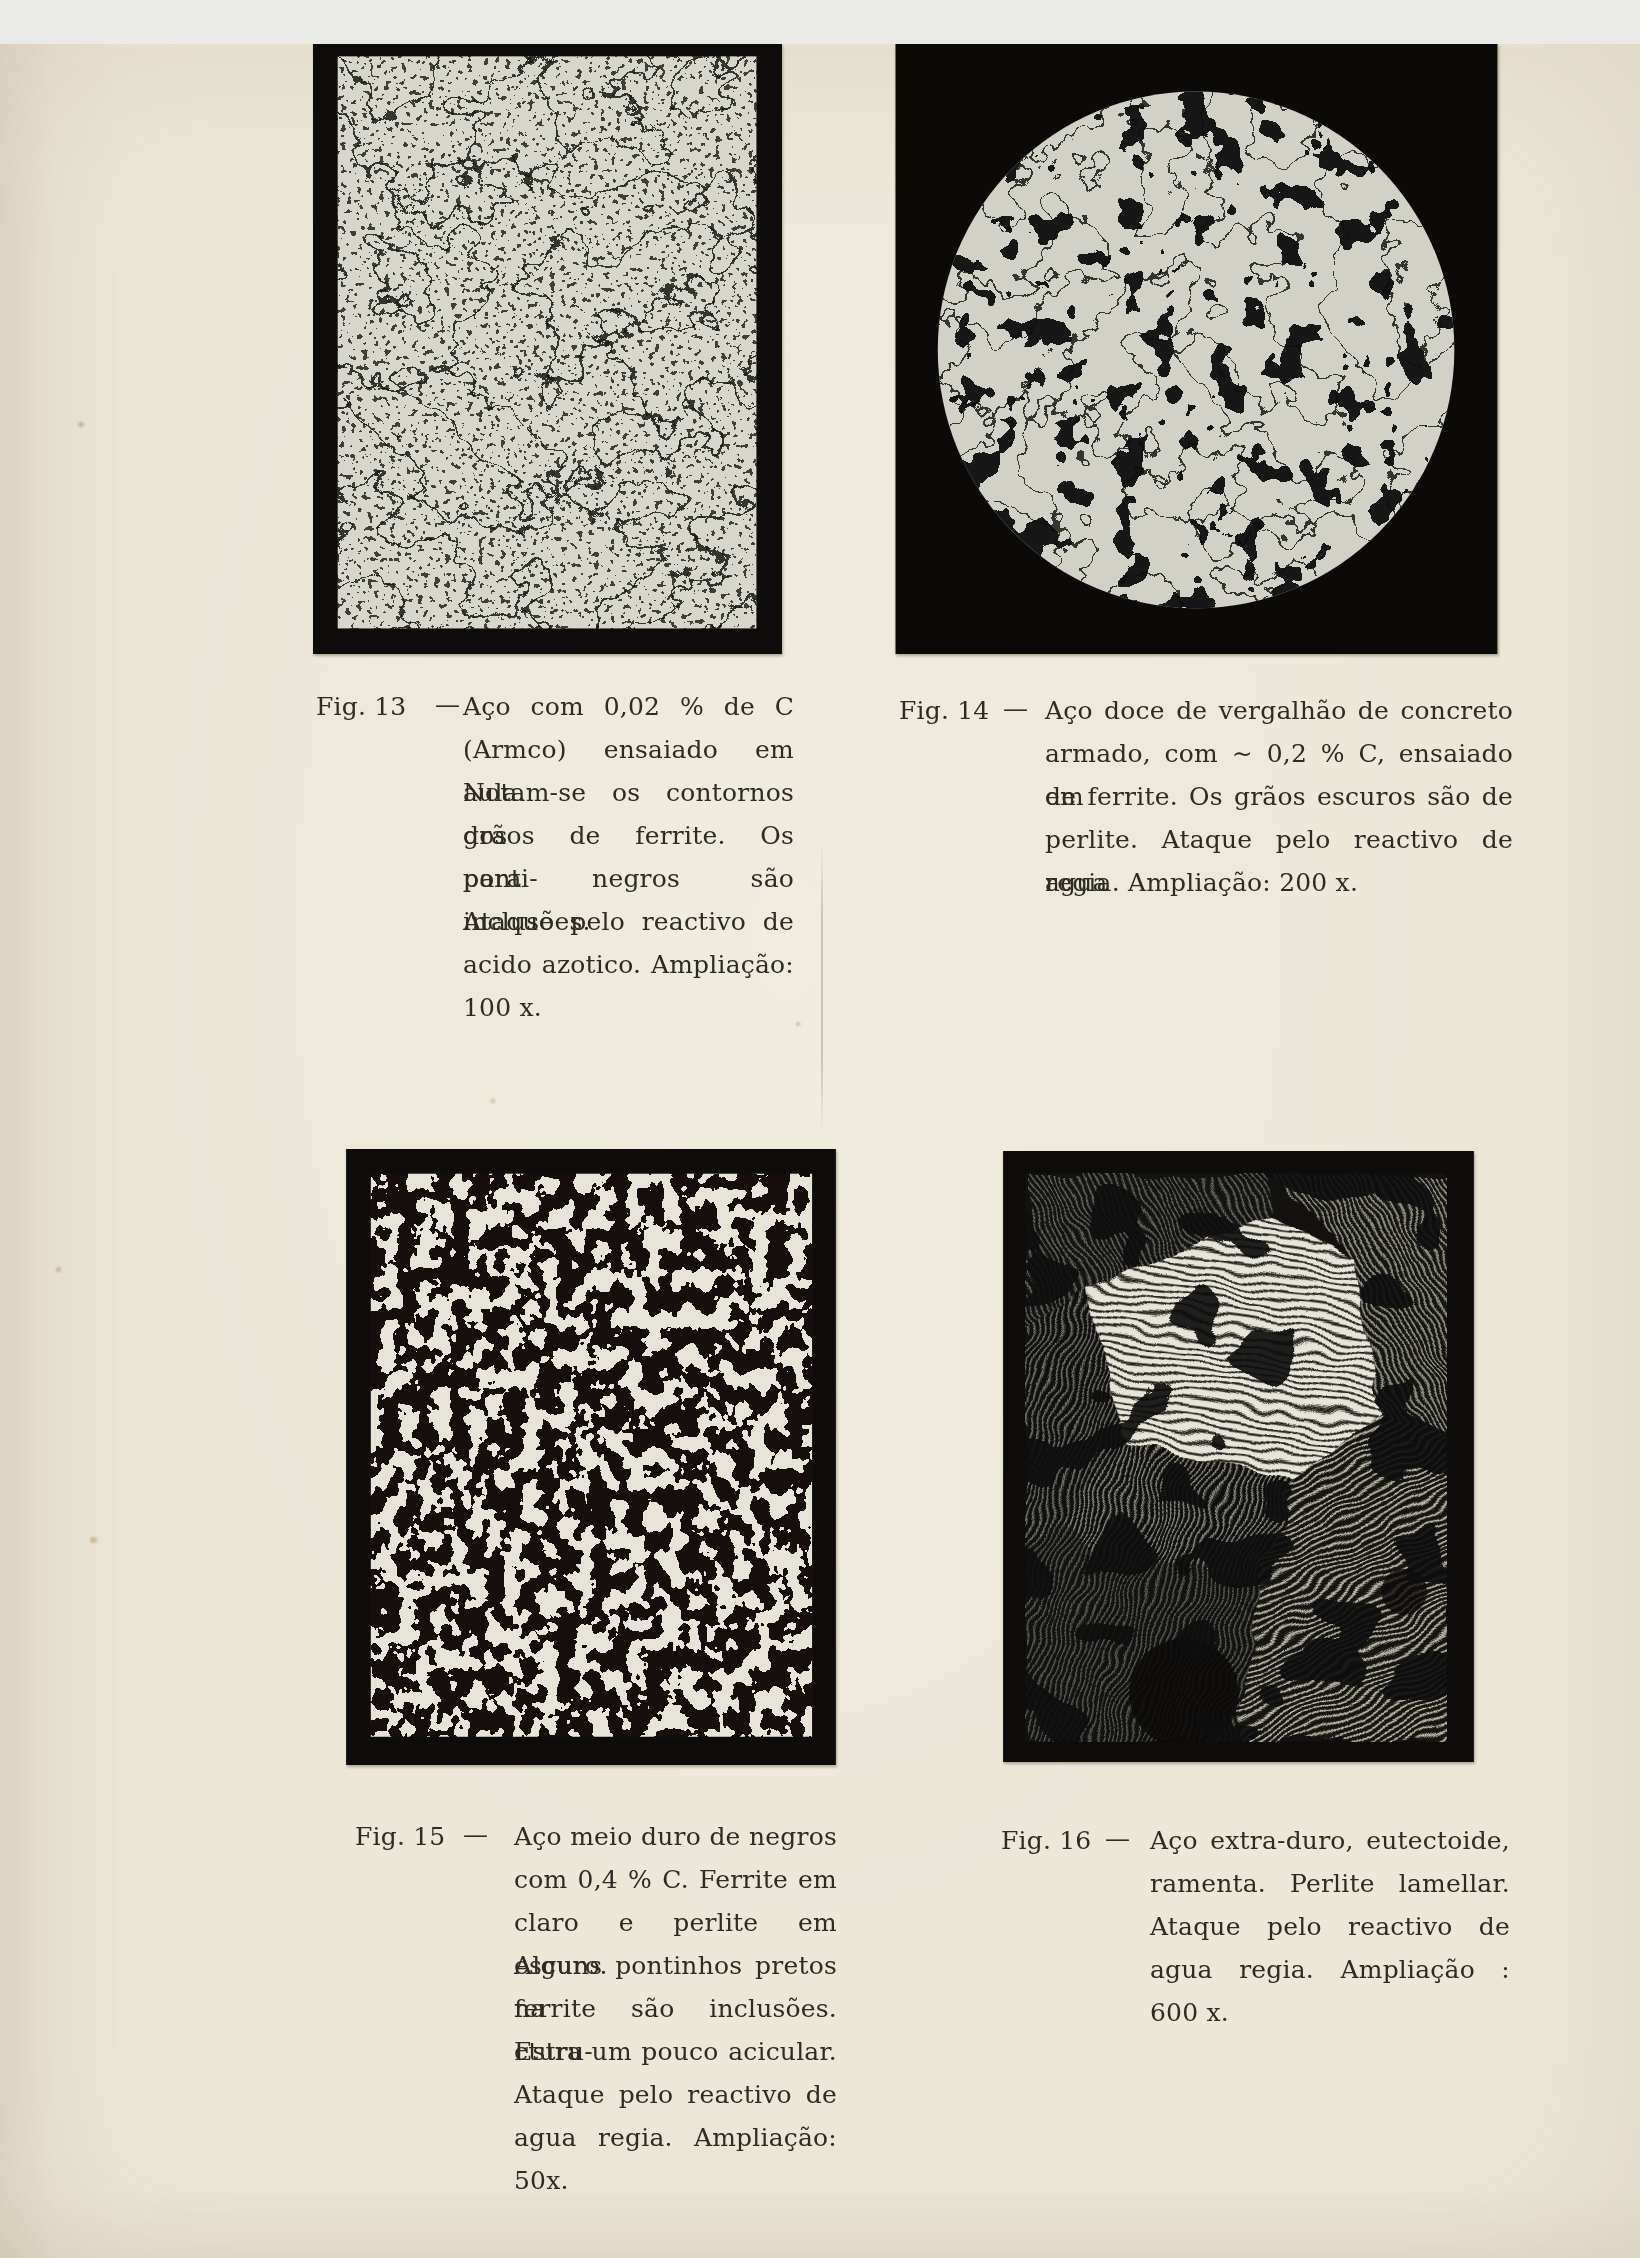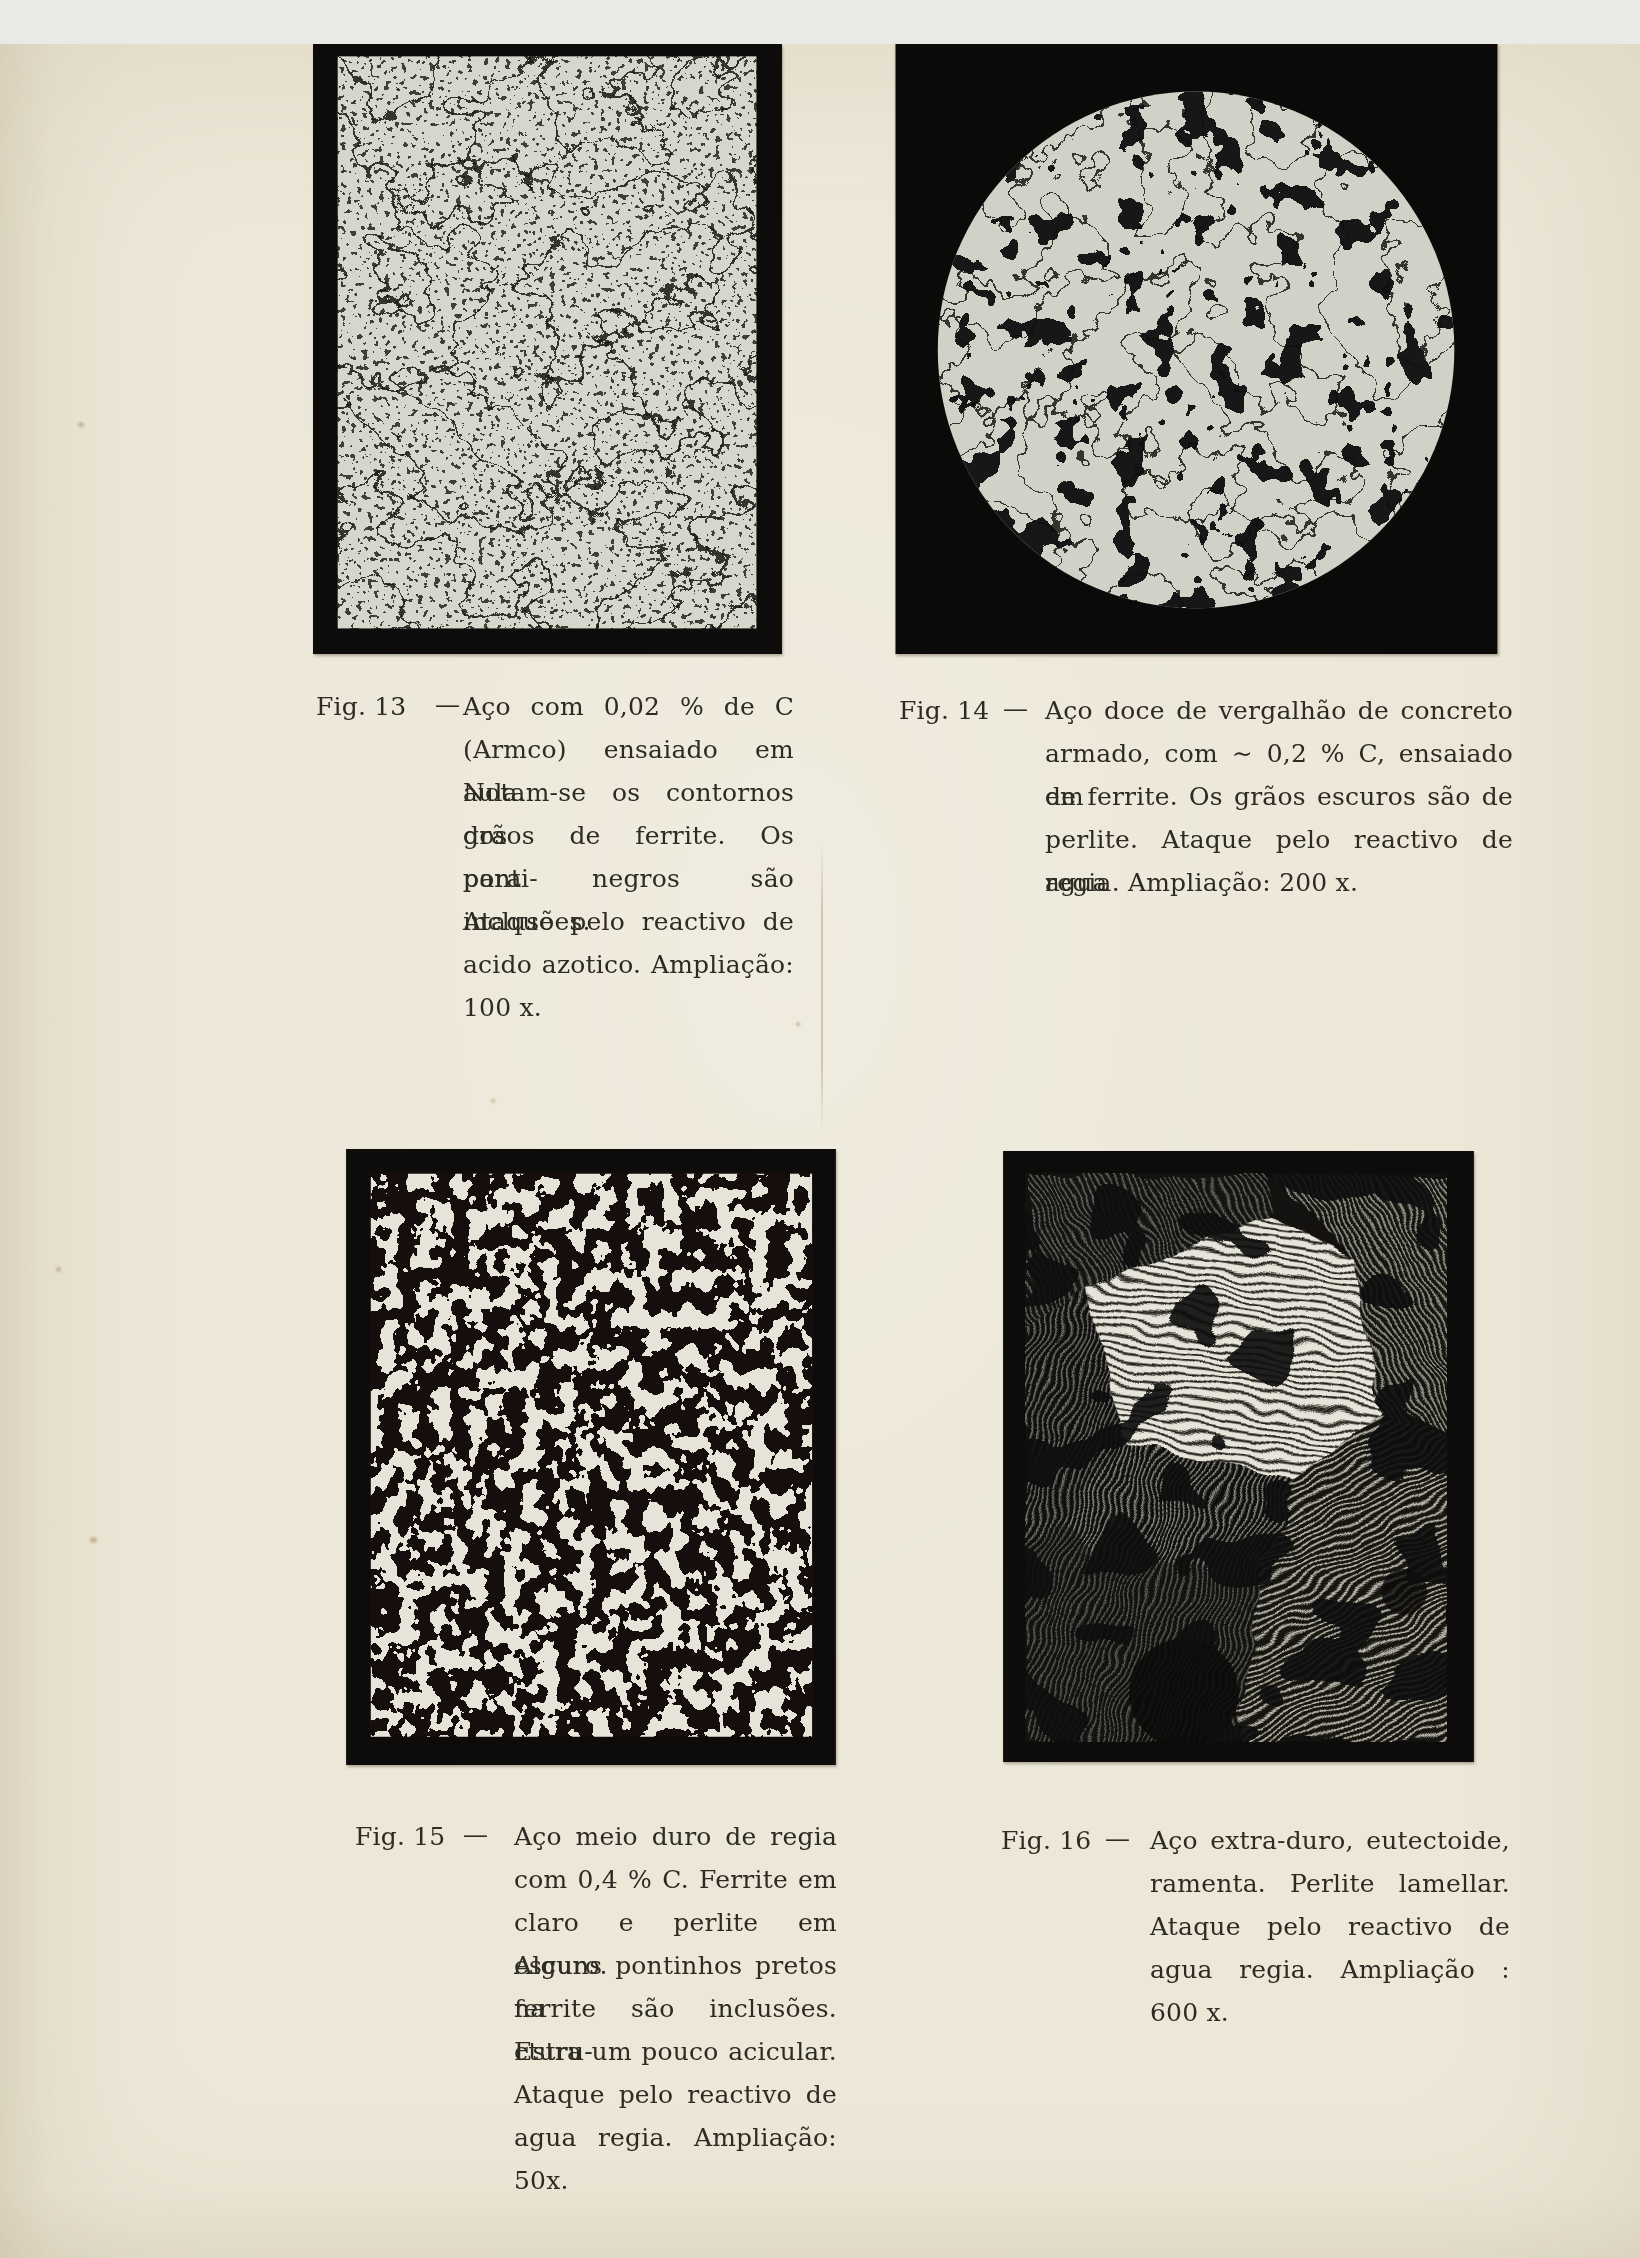--- a/index.html
+++ b/index.html
@@ -209,21 +209,21 @@
           <div class="cap-line">de ferrite. Os grãos escuros são de</div>
           <div class="cap-line">perlite. Ataque pelo reactivo de agua</div>
           <div class="cap-line cap-line-last">regia. Ampliação: 200 x.</div>
         </div>
   </div>
 
   <div class="caption" style="left:355px;top:1771px;width:482px">
     <span class="cap-label">Fig. 15</span>
     <span class="cap-dash" style="left:108px">—</span>
     <div class="cap-text" style="margin-left:159px">
-          <div class="cap-line">Aço meio duro de regia</div>
+          <div class="cap-line">Aço meio duro de negros</div>
           <div class="cap-line">com 0,4 % C. Ferrite em</div>
           <div class="cap-line">claro e perlite em escuro.</div>
           <div class="cap-line">Alguns pontinhos pretos na</div>
           <div class="cap-line">ferrite são inclusões. Estru-</div>
           <div class="cap-line">ctura um pouco acicular.</div>
           <div class="cap-line">Ataque pelo reactivo de</div>
           <div class="cap-line cap-line-last">agua regia. Ampliação: 50x.</div>
         </div>
   </div>
 

